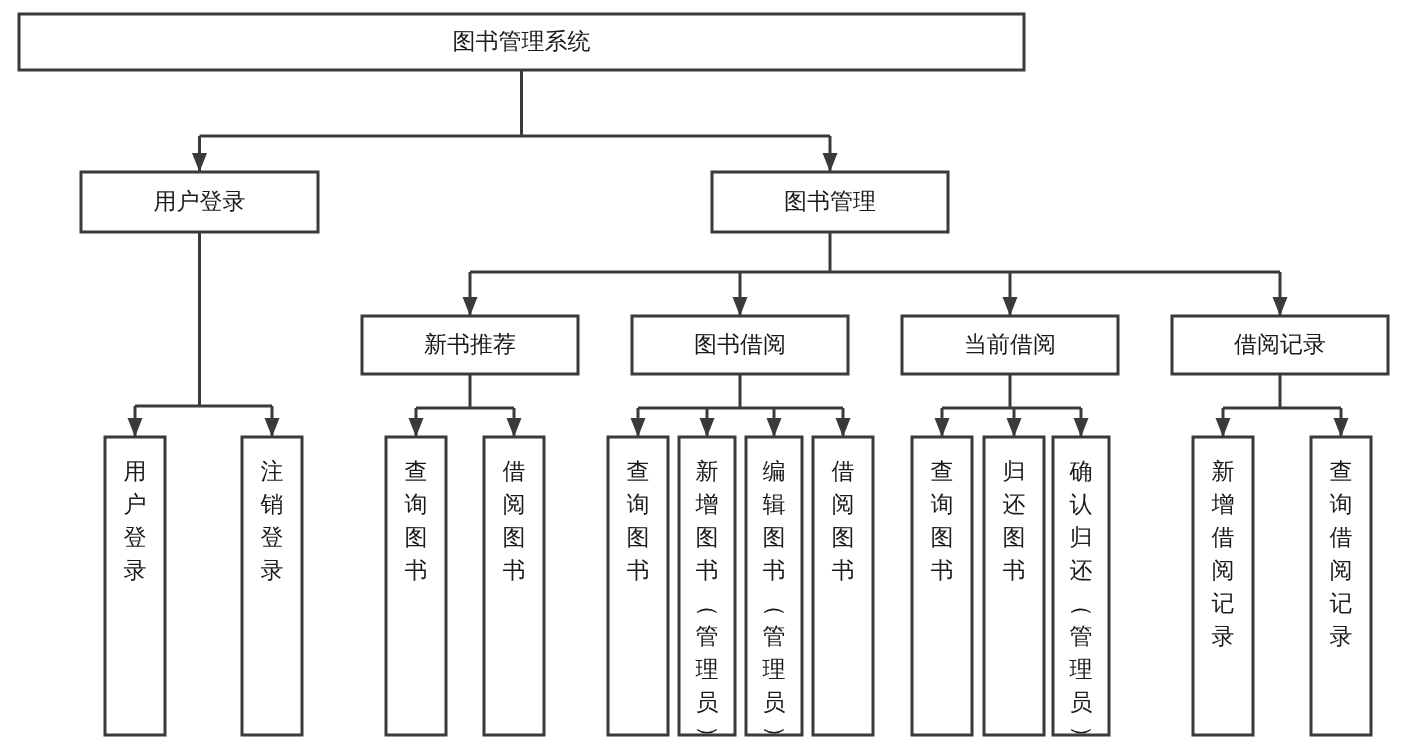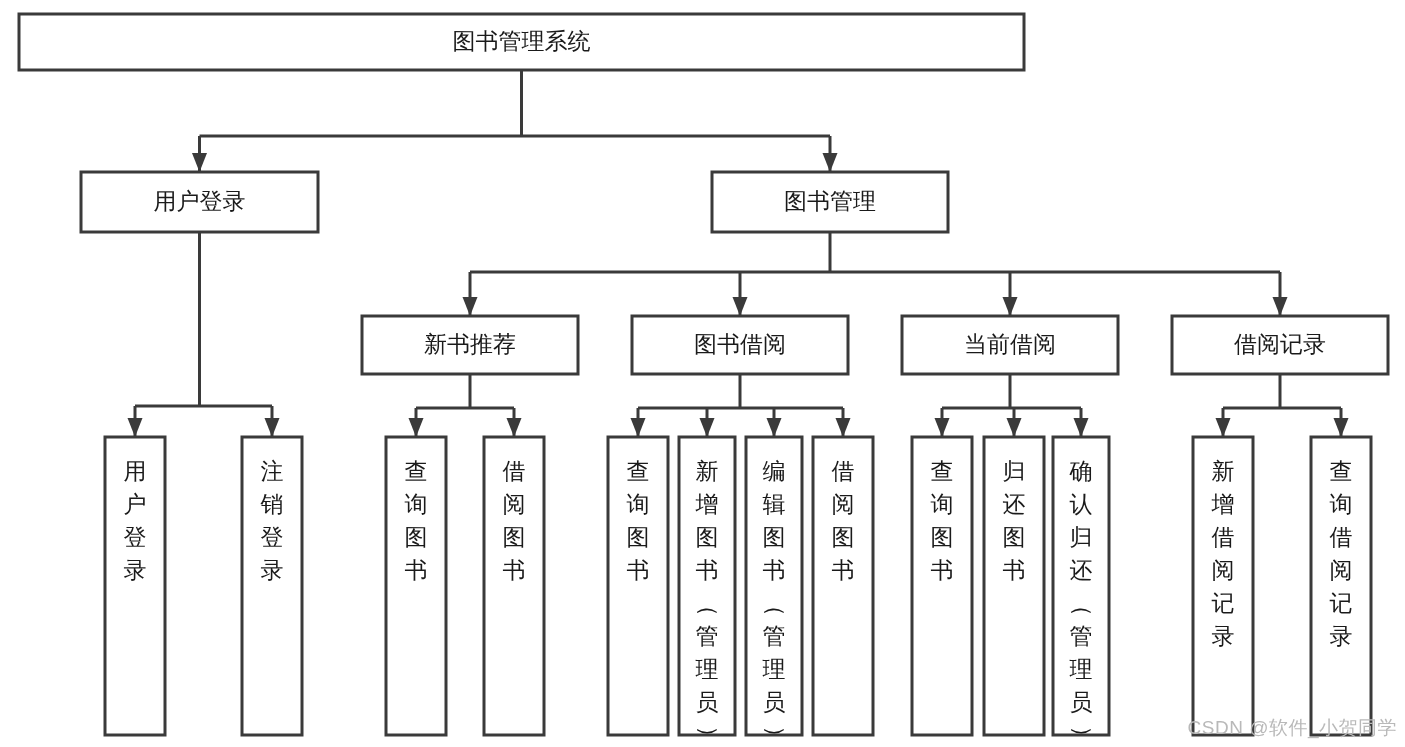--- a/index.html
+++ b/index.html
@@ -266,15 +266,14 @@
           <text x="1341" y="473" class="node-label-v" dominant-baseline="middle">查</text>
           <text x="1341" y="506" class="node-label-v" dominant-baseline="middle">询</text>
           <text x="1341" y="539" class="node-label-v" dominant-baseline="middle">借</text>
           <text x="1341" y="572" class="node-label-v" dominant-baseline="middle">阅</text>
           <text x="1341" y="605" class="node-label-v" dominant-baseline="middle">记</text>
           <text x="1341" y="638" class="node-label-v" dominant-baseline="middle">录</text>
         </g>
       </g>
   </svg>
 
-  <div class="watermark">CSDN @软件_小贺同学</div>
 
 </div>
 
 </body></html>

